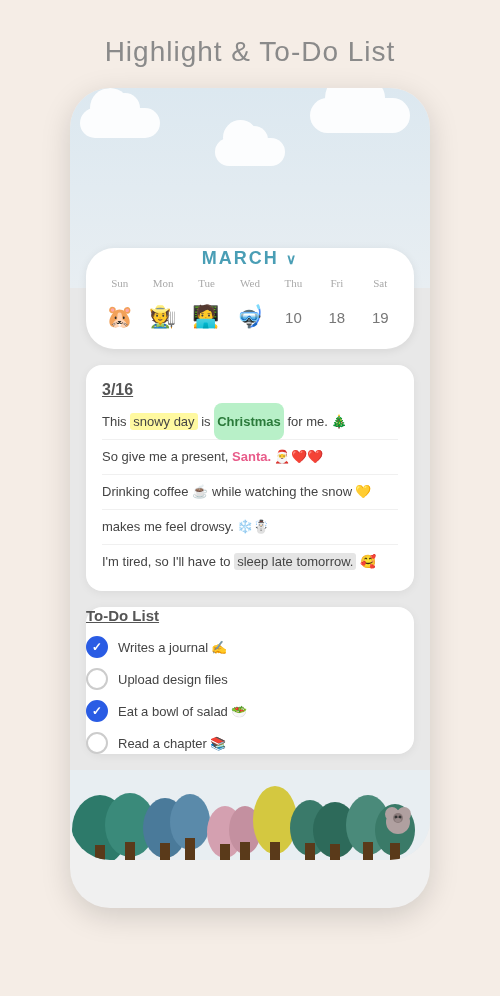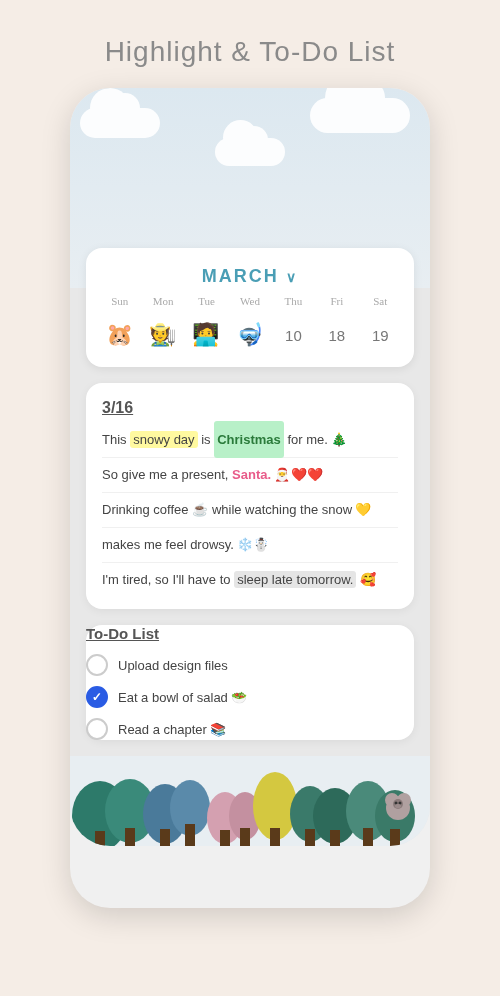--- a/index.html
+++ b/index.html
@@ -75,22 +75,22 @@
     .cloud2::after { width: 35px; height: 35px; top: -18px; left: 40px; }
 
     .cloud3 { width: 70px; height: 28px; top: 50px; left: 50%; transform: translateX(-50%); }
     .cloud3::before { width: 35px; height: 35px; top: -18px; left: 8px; }
     .cloud3::after { width: 28px; height: 28px; top: -12px; left: 25px; }
 
     
     .calendar-section {
       background: white;
       margin: 0 16px;
-      border-radius: 16px;
-      padding: 18px 12px 10px 12px;
+      border-radius: 28px;
+      padding: 0 12px 10px 12px;
       position: relative;
       top: -40px;
       box-shadow: 0 2px 10px rgba(0,0,0,0.08);
     }
 
     .month-header {
       text-align: center;
       font-size: 18px;
       font-weight: bold;
       color: #4a9eb5;
@@ -167,21 +167,21 @@
 
     .highlight-yellow {
       background: #fff9a0;
       padding: 1px 3px;
       border-radius: 3px;
     }
 
     .highlight-green {
       background: #b8f0c8;
       padding: 11px 3px;
-      border-radius: 3px;
+      border-radius: 8px;
       color: #2a7a3a;
       font-weight: bold;
       margin-top: 20px;
     }
 
     .highlight-pink {
       color: #e85c8a;
       font-weight: bold;
     }
 
@@ -337,20 +337,24 @@
       </p>
       <div class="divider"></div>
       <p class="journal-line">
         I'm tired, so I'll have to <span class="highlight-purple">sleep late tomorrow.</span> 🥰
       </p>
     </div>
 
     <div class="todo-section">
       <div class="todo-heading">To-Do List</div>
 
+      <div class="todo-item">
+        <div class="todo-check checked"></div>
+        <span>Writes a journal ✍️</span>
+      </div>
 
 
       <div class="todo-item">
         <div class="todo-check"></div>
         <span>Upload design files</span>
       </div>
 
       <div class="todo-item">
         <div class="todo-check checked"></div>
         <span>Eat a bowl of salad 🥗</span>

